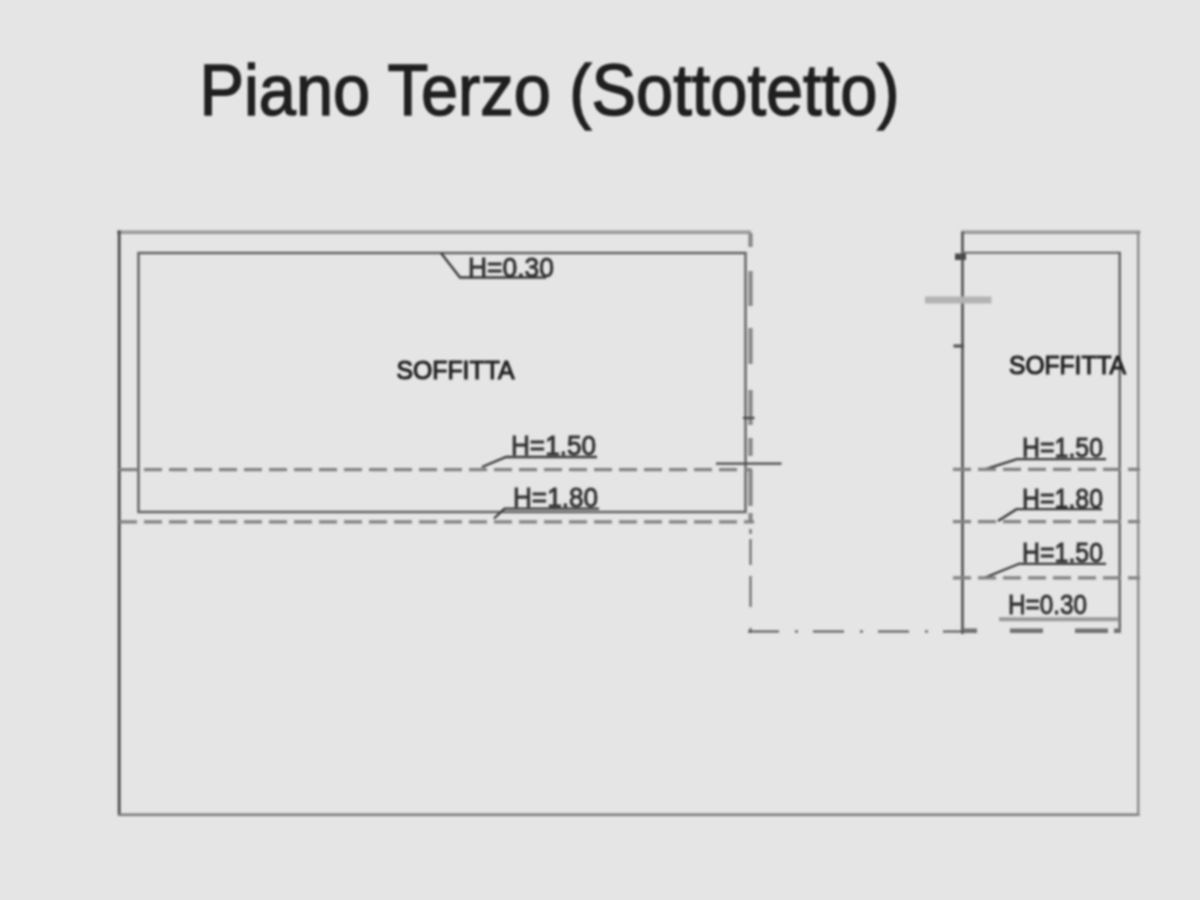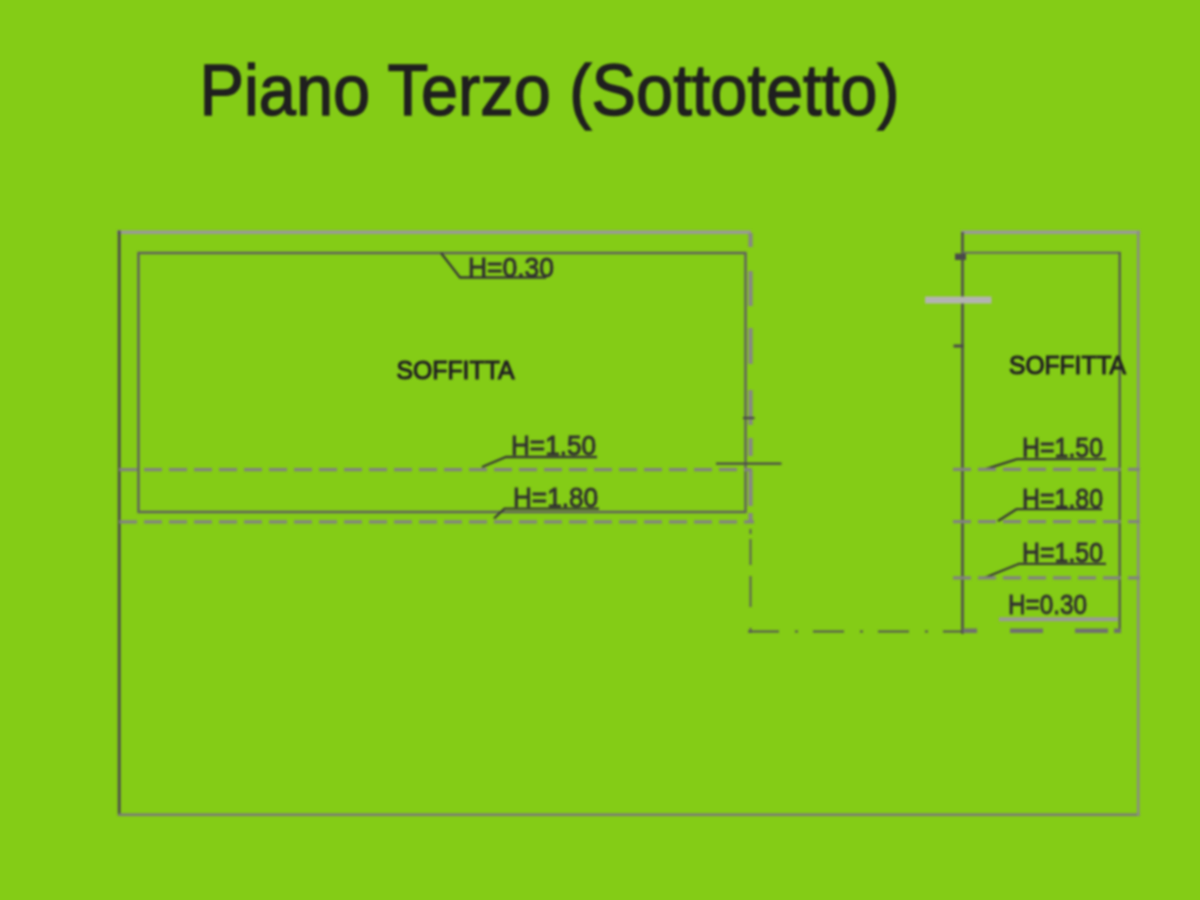--- a/index.html
+++ b/index.html
@@ -1,16 +1,16 @@
 <!DOCTYPE html>
 <html><head>
 <meta charset="utf-8">
 <style>
   html,body{margin:0;padding:0;background:#ffffff;}
-  #stage{position:relative;width:1200px;height:900px;background:#84cc16;overflow:hidden;}
+  #stage{position:relative;width:1200px;height:900px;background:#e5e5e5;overflow:hidden;}
   svg{position:absolute;left:0;top:0;}
   text{font-family:"Liberation Sans",sans-serif;}
 </style>
 </head>
 <body>
 <div id="stage">
 <svg width="1200" height="900" viewBox="0 0 1200 900">
   <g style="filter:blur(0.8px)">
 
   <text x="199.5" y="115" font-size="72" fill="#1f1f1f" stroke="#1f1f1f" stroke-width="1.5" textLength="700" lengthAdjust="spacingAndGlyphs">Piano Terzo (Sottotetto)</text>

